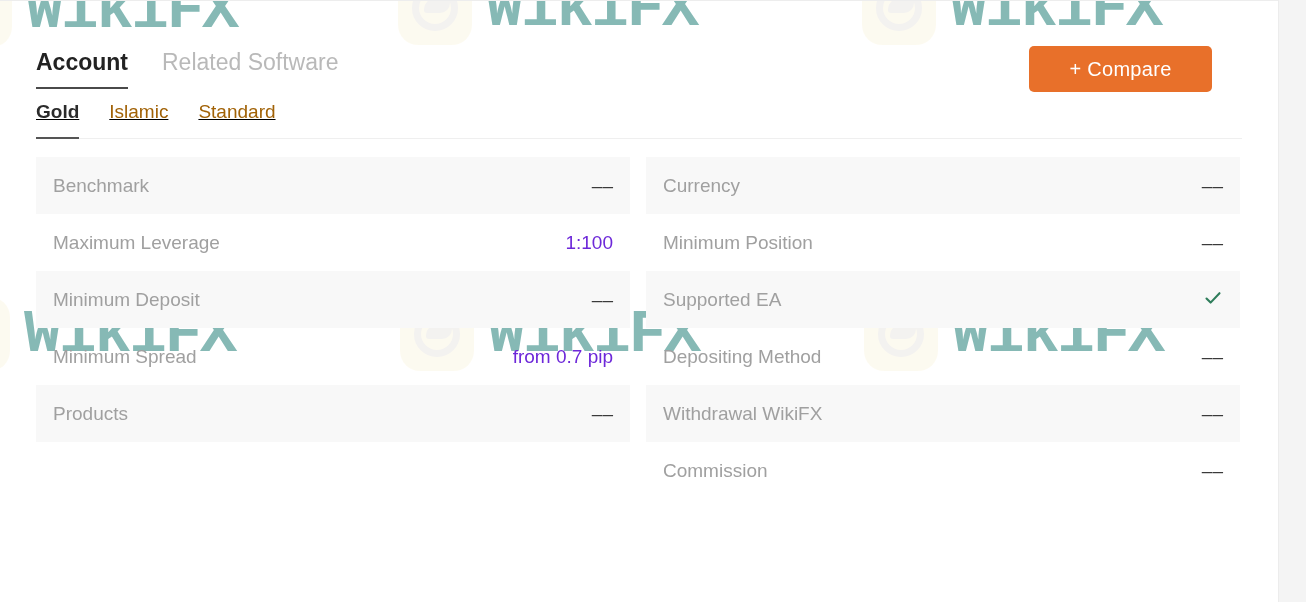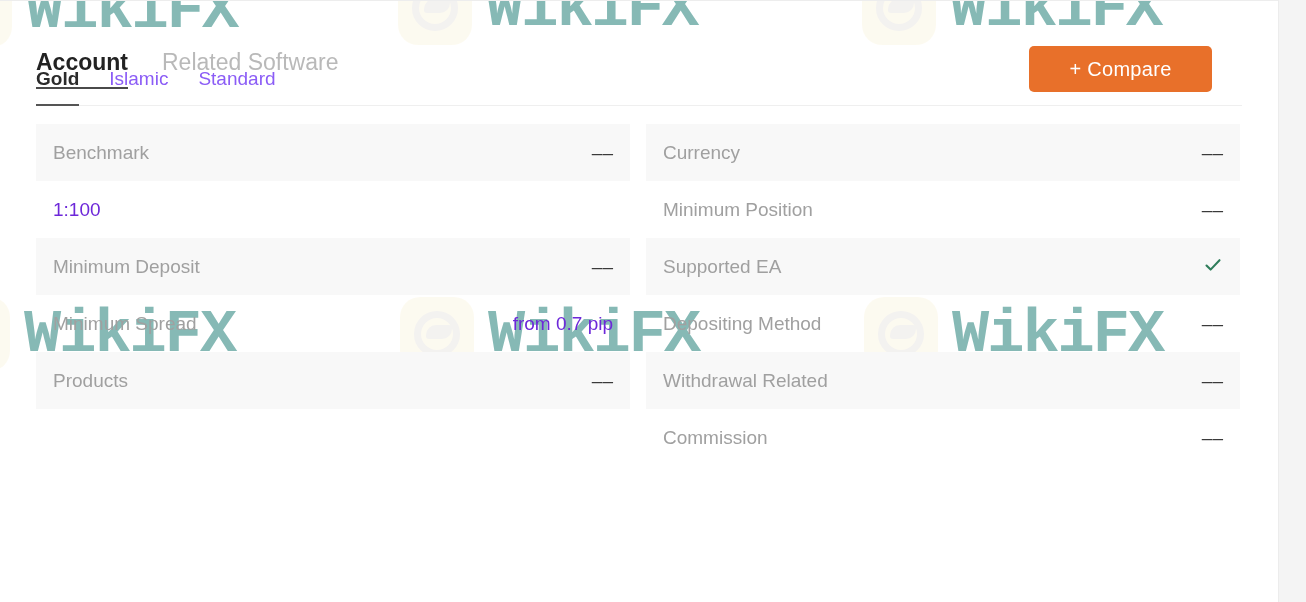--- a/index.html
+++ b/index.html
@@ -144,26 +144,28 @@
     cursor: pointer;
     letter-spacing: 0.3px;
     margin-left: 36px;
   }
 
   
   .sub-tabs {
     display: flex;
     align-items: flex-start;
     gap: 30px;
+    margin-top: 33px;
     border-bottom: 1px solid #efefef;
     padding-bottom: 0;
+    text-decoration: underline;
   }
   .sub-tab {
     font-size: 19px;
-    color: #8b5cf6;
+    color: #a16207;
     line-height: 24px;
     padding-bottom: 13px;
     cursor: pointer;
     white-space: nowrap;
     margin-bottom: -1px;
   }
   .sub-tab.active {
     color: #2b2b2b;
     font-weight: bold;
     border-bottom: 2px solid #555555;
@@ -262,20 +264,21 @@
       </div>
 
       <div class="grid">
 
         <div class="col">
           <div class="row shaded">
             <span class="row-label">Benchmark</span>
             <span class="row-value empty">––</span>
           </div>
           <div class="row">
+            <span class="row-label">Maximum Leverage</span>
             <span class="row-value">1:100</span>
           </div>
           <div class="row shaded">
             <span class="row-label">Minimum Deposit</span>
             <span class="row-value empty">––</span>
           </div>
           <div class="row">
             <span class="row-label">Minimum Spread</span>
             <span class="row-value">from 0.7 pip</span>
           </div>
@@ -300,21 +303,21 @@
               <svg width="20" height="20" viewBox="0 0 20 20" aria-hidden="true">
                 <path d="M3.5 10.5 L7.6 14.6 L16.5 5.2" fill="none" stroke="#2f7d5b" stroke-width="2.1" stroke-linecap="round" stroke-linejoin="round"></path>
               </svg>
             </span>
           </div>
           <div class="row">
             <span class="row-label">Depositing Method</span>
             <span class="row-value empty">––</span>
           </div>
           <div class="row shaded">
-            <span class="row-label">Withdrawal Related</span>
+            <span class="row-label">Withdrawal WikiFX</span>
             <span class="row-value empty">––</span>
           </div>
           <div class="row">
             <span class="row-label">Commission</span>
             <span class="row-value empty">––</span>
           </div>
         </div>
 
       </div>
     </div>

